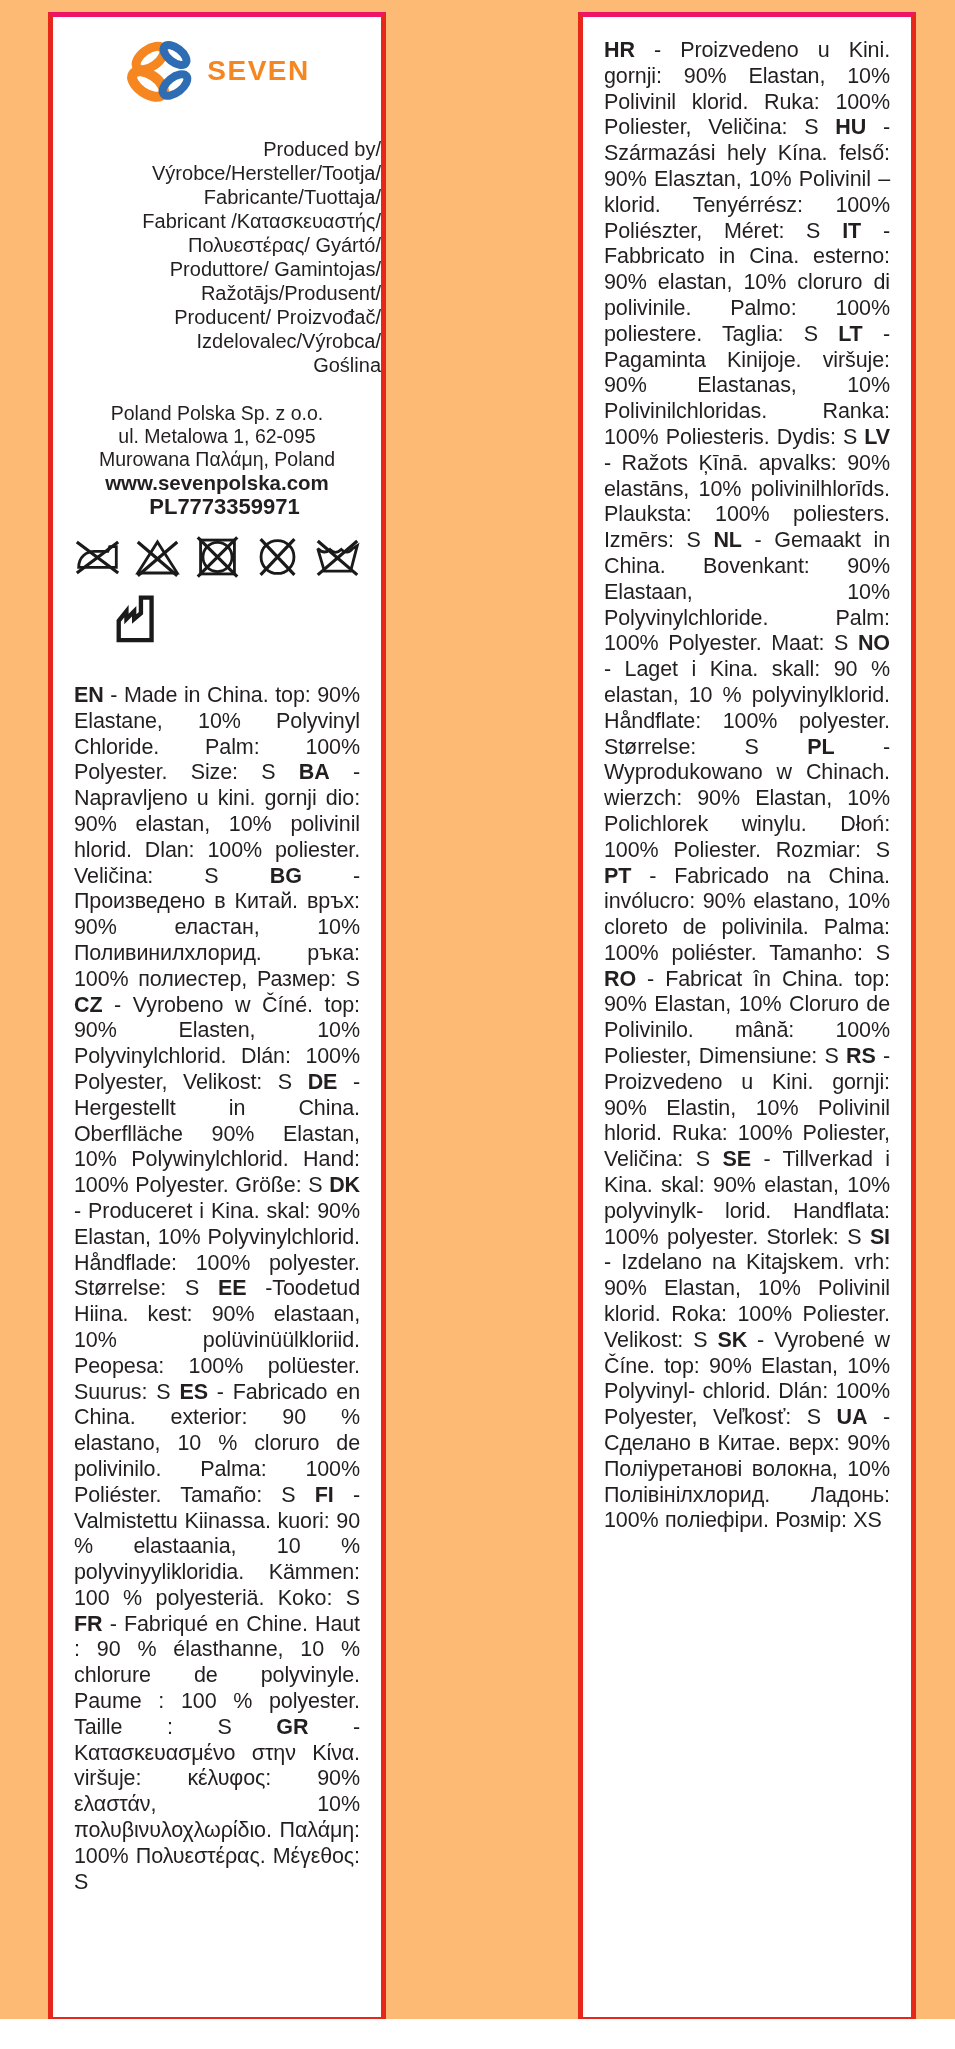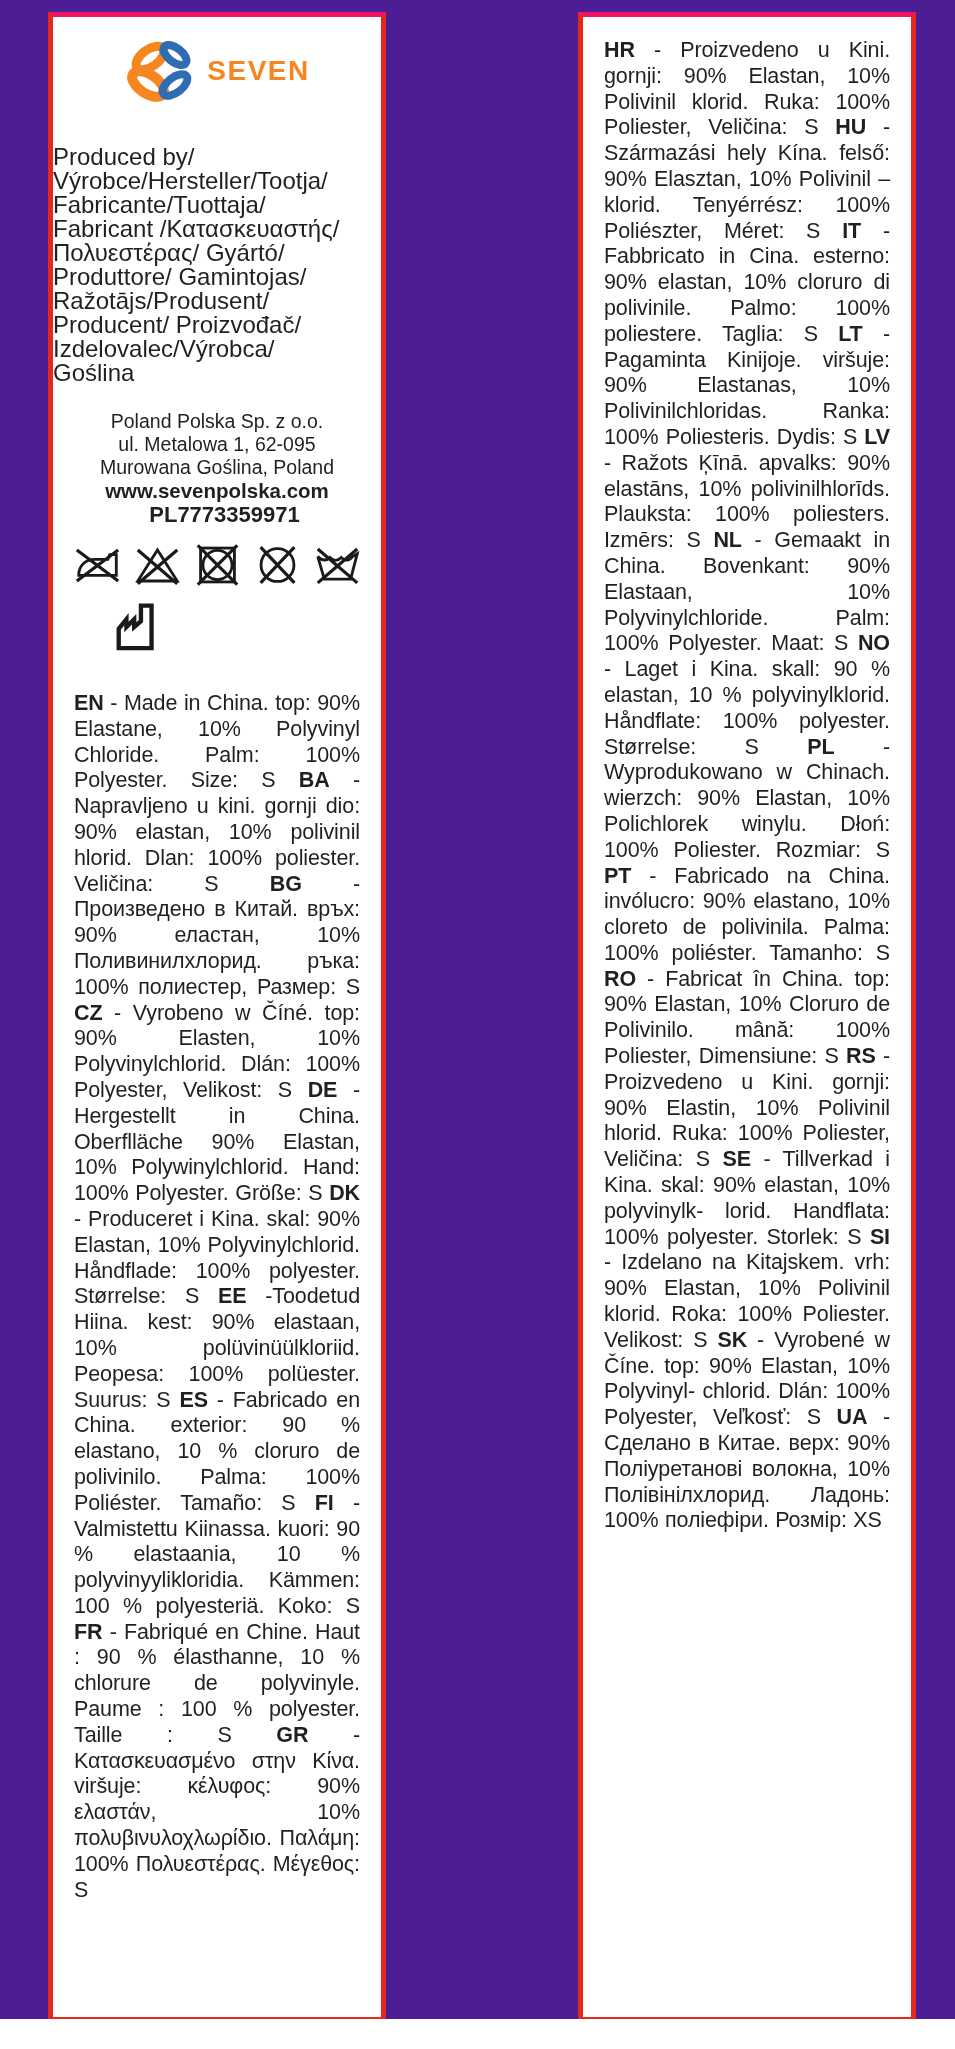--- a/index.html
+++ b/index.html
@@ -1,27 +1,27 @@
 <!DOCTYPE html>
 <html><head>
 <meta charset="utf-8">
 <style>
   html,body{margin:0;padding:0;background:#ffffff;}
-  .page{position:relative;width:955px;height:2019px;background:#4c1d95;
+  .page{position:relative;width:955px;height:2019px;background:#fdba74;
         font-family:"Liberation Sans","DejaVu Sans",sans-serif;color:#231f20;overflow:hidden;}
   .label-box{position:absolute;top:12px;height:2010px;box-sizing:border-box;background:#fff;
              border:5px solid #e8271b;border-top-color:#ee1467;}
   .label-left{left:48px;width:338px;}
   .label-right{left:578px;width:338px;}
 
   .logo{display:flex;align-items:center;justify-content:center;margin-top:20px;height:68px;}
   .logo svg{display:block;}
   .logo-text{color:#f6861f;font-weight:700;font-size:28px;letter-spacing:1.5px;margin-left:5px;}
 
-  .produced{margin-top:40px;text-align:left;font-size:24px;line-height:24px;}
+  .produced{margin-top:32px;text-align:right;font-size:20px;line-height:24px;}
   .company{margin-top:25px;text-align:center;font-size:19.5px;line-height:23px;}
   .website{text-align:center;font-weight:700;font-size:20.5px;line-height:23px;}
   .vat{text-align:center;font-weight:700;font-size:22px;line-height:25px;margin-left:15px;}
 
   .symbols{display:flex;justify-content:center;align-items:center;gap:13px;margin-top:16px;}
   .symbols svg{width:47px;height:44px;display:block;}
   .factory{margin-left:57px;margin-top:10px;}
   .factory svg{width:58px;height:56px;display:block;}
 
   .care-text{padding:0 21px;font-size:21.5px;line-height:25.8px;text-align:justify;
@@ -56,21 +56,21 @@
         <div>Produttore/ Gamintojas/</div>
         <div>Ražotājs/Produsent/</div>
         <div>Producent/ Proizvođač/</div>
         <div>Izdelovalec/Výrobca/</div>
         <div>Goślina</div>
       </div>
 
     <div class="company">
         <div>Poland Polska Sp. z o.o.</div>
         <div>ul. Metalowa 1, 62-095</div>
-        <div>Murowana Goślina, Poland</div>
+        <div>Murowana Παλάμη, Poland</div>
       </div>
     <div class="website">www.sevenpolska.com</div>
     <div class="vat">PL7773359971</div>
 
     <div class="symbols">
       <svg viewBox="0 0 50 46">
         <path d="M5 34 C5 23 13 17 22 17 L36 17 L38 12 L45 12 L45 34 Z" fill="none" stroke="#1a1a1a" stroke-width="3"></path>
         <path d="M3 7 L47 40 M47 7 L3 40" stroke="#1a1a1a" stroke-width="3.4" fill="none"></path>
       </svg>
       <svg viewBox="0 0 50 46">

